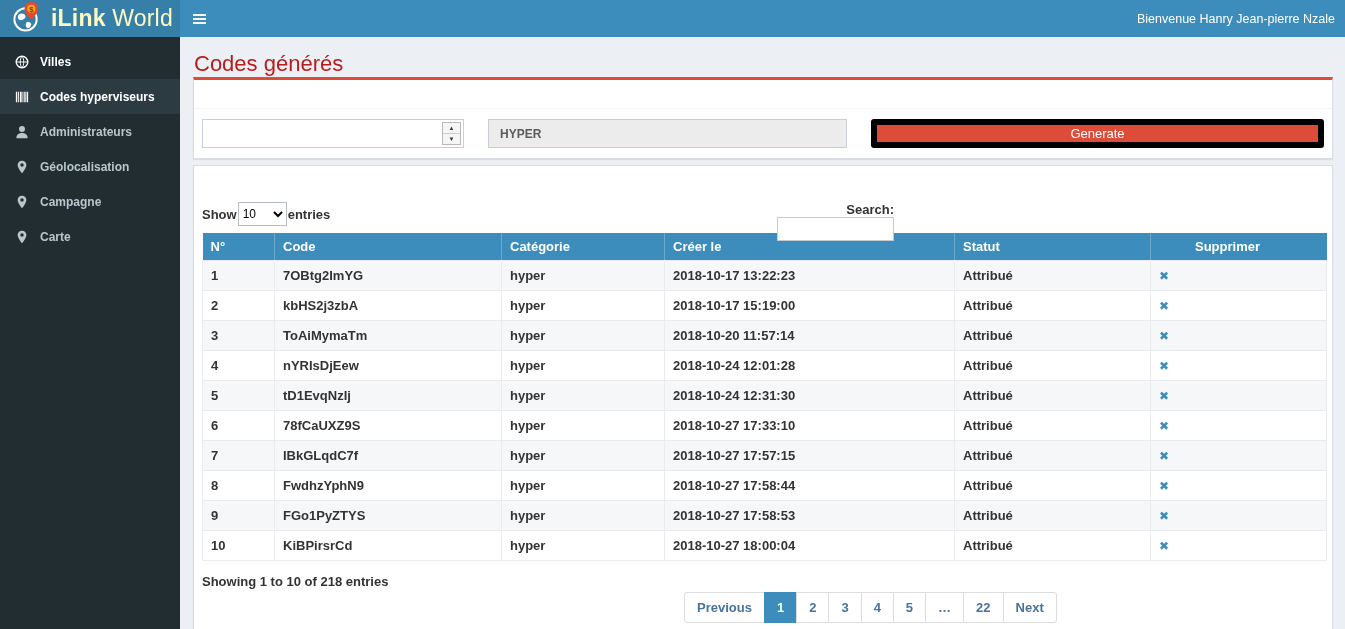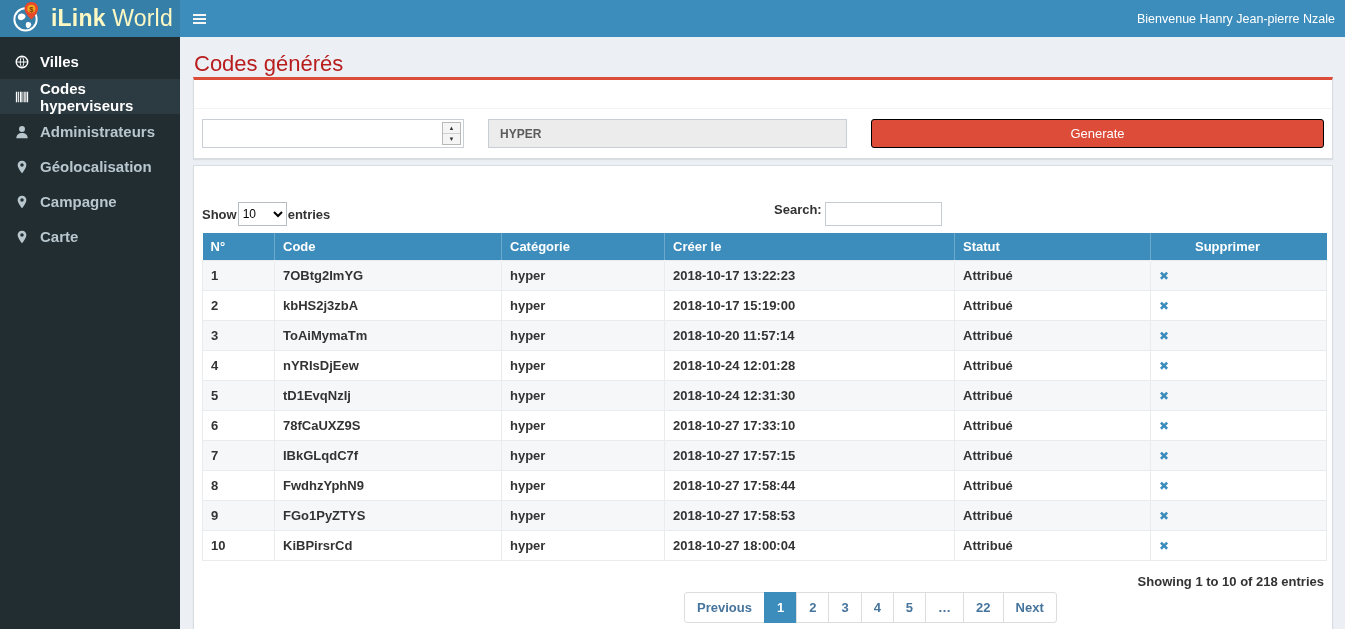--- a/index.html
+++ b/index.html
@@ -12,59 +12,59 @@
   .brand { color:#fef9c3; font-size:23px; letter-spacing:.2px; white-space:nowrap;text-align:center; }
   .brand b { font-weight:700; }
   .navbar { flex:1; background:#3c8dbc; display:flex; align-items:center; }
   .hamburger { padding:0 13px; height:37px; display:flex; flex-direction:column; justify-content:center; gap:2px; cursor:pointer; }
   .hamburger span { display:block; width:13px; height:2px; background:#f6f6f6; }
   .welcome { margin-left:auto; padding-right:10px; color:#fff; font-size:12.5px; }
   .welcome b { font-weight:400; }
 
   
   .sidebar { position:absolute; top:37px; left:0; width:180px; height:592px; background:#222d32; padding-top:7px; }
-  .side-item { display:flex; align-items:center; gap:11px; padding:0 15px; height:35px; color:#b8c7ce; font-size:15px; font-weight:700; cursor:pointer; }
+  .side-item { display:flex; align-items:center; gap:11px; padding:0 15px; height:35px; color:#b8c7ce; font-size:12px; font-weight:700; cursor:pointer; }
   .side-item svg { flex:0 0 14px; }
   .side-item.bright { color:#fff; }
   .side-item.active { background:#2c3b41; color:#fff; }
 
   
   .content { position:absolute; top:37px; left:180px; width:1165px; height:592px; background:#ecf0f5; padding:11px 12px 0 13px; overflow:hidden; }
   .page-title { font-size:22px; font-weight:500; color:#b91c1c; margin:3px 0 0 1px; }
 
   .box { background:#fff; border:1px solid #d8dce3; box-shadow:0 1px 1px rgba(0,0,0,.08); }
   .box.top-red { border-top:3px solid #dd4b39; }
   .box-header { height:29px; border-bottom:1px solid #f4f4f4; }
   .box-body { padding:10px 8px; display:flex; align-items:center; }
 
   .num-wrap { width:262px; height:29px; border:1px solid #c9ced6; background:#fff; display:flex; margin-right:24px; }
   .num-wrap input { flex:1; border:0; outline:none; padding:0 6px; font-size:13px; font-family:inherit; }
   .spinner { width:19px; margin:2px; border:1px solid #b9b9b9; background:#f5f5f5; display:flex; flex-direction:column; }
   .spin-btn { flex:1; display:flex; align-items:center; justify-content:center; font-size:6px; color:#333; cursor:pointer; line-height:1; }
   .spin-btn.up { border-bottom:1px solid #cfcfcf; }
 
   .cat-input { width:359px; height:29px; background:#ececec; border:1px solid #c9ced6; color:#5b5b5b; font-weight:700; font-size:12px; padding:0 11px; margin-right:24px; font-family:inherit; }
-  .generate-btn { flex:1; height:29px; background:#dd4b39; border:1px solid #000000; border-radius:3px; color:#fff; font-size:13px; cursor:pointer; font-family:inherit; }
+  .generate-btn { flex:1; height:29px; background:#dd4b39; border:6px solid #000000; border-radius:3px; color:#fff; font-size:13px; cursor:pointer; font-family:inherit; }
 
   .box.table-box { margin-top:6px; height:470px; padding:8px; }
 
   .controls { position:relative; margin:28px 0 0 0; height:24px; }
   .show-group { display:flex; align-items:center; gap:1px; font-size:13px; font-weight:700; color:#333; }
   .show-group select { width:49px; height:24px; font-size:12px; border:1px solid #b7bcc3; background:#fff; font-family:inherit; }
-  .search-group { position:absolute; left:572px; top:0; display:flex; align-items:flex-start; font-size:13px; font-weight:700; color:#333; }
+  .search-group { position:absolute; left:572px; top:0; display:flex; align-items:flex-end; font-size:13px; font-weight:700; color:#333;flex-direction:column; }
   .search-group input { width:117px; height:24px; border:1px solid #c4cbd2; margin-left:3px; padding:0 5px; outline:none; font-family:inherit; }
 
   table.data { width:100%; border-collapse:collapse; margin-top:7px; font-size:13px; table-layout:fixed; }
   table.data th { background:#3c8dbc; color:#fff; text-align:left; font-weight:700; height:27px; padding:0 8px; border-right:1px solid rgba(255,255,255,.25); }
   table.data th:last-child { border-right:none;padding-left:44px; }
   table.data td { height:30px; padding:0 8px; color:#333; font-weight:600; border:1px solid #e9ebee; background:#fff; overflow:hidden; white-space:nowrap; }
   table.data tbody tr:nth-child(odd) td { background:#f6f7f8; }
   .del-x { color:#3c8dbc; font-weight:700; font-size:12px; cursor:pointer; }
 
-  .info { font-size:13px; font-weight:700; color:#333; margin-top:13px;text-align:right; }
+  .info { font-size:13px; font-weight:700; color:#333; margin-top:13px; }
   .pagination { display:inline-flex; margin:3px 0 0 482px; }
   .page-btn { border:1px solid #ddd; background:#fff; color:#46749c; font-size:13px; font-weight:600; padding:7px 12px; margin-left:-1px; cursor:pointer; font-family:inherit; }
   .page-btn.first { border-radius:3px 0 0 3px; margin-left:0; }
   .page-btn.last { border-radius:0 3px 3px 0; }
   .page-btn.active { background:#3c8dbc; border-color:#3c8dbc; color:#fff; }
 </style>
 </head>
 <body>
 
 <div class="header">

